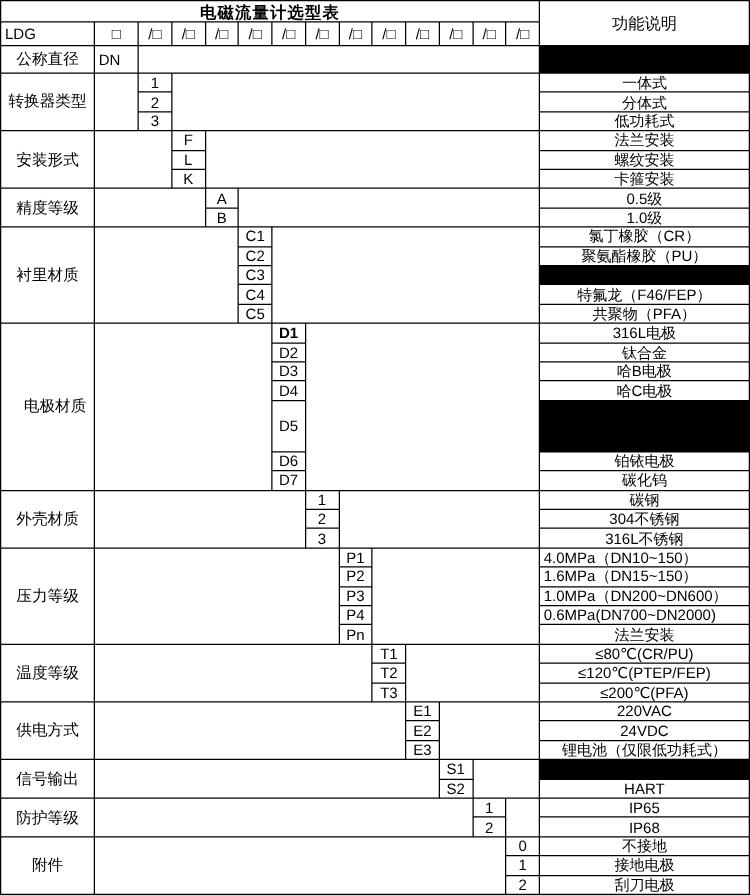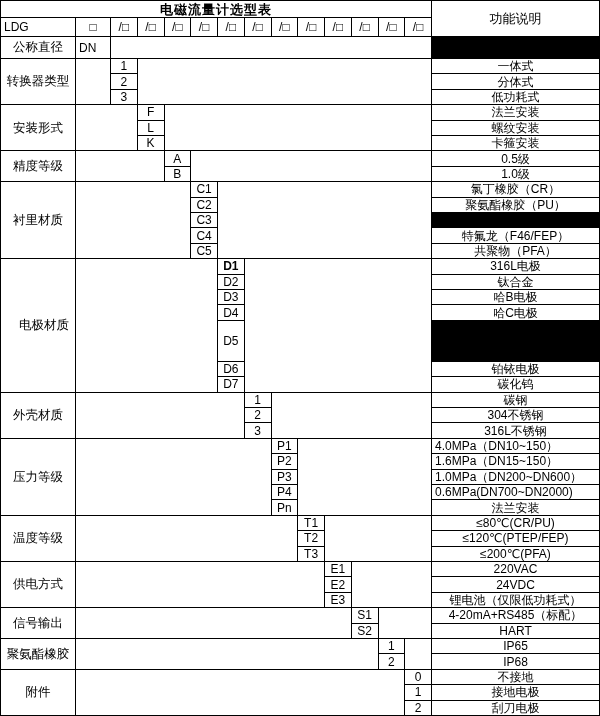--- a/index.html
+++ b/index.html
@@ -143,25 +143,24 @@
     <div class="cell code-cell" style="grid-area: 35 / 11;">E1</div>
     <div class="cell desc-cell" style="grid-area: 35 / 15;">220VAC</div>
     <div class="cell code-cell" style="grid-area: 36 / 11;">E2</div>
     <div class="cell desc-cell" style="grid-area: 36 / 15;">24VDC</div>
     <div class="cell code-cell" style="grid-area: 37 / 11;">E3</div>
     <div class="cell desc-cell" style="grid-area: 37 / 15;">锂电池（仅限低功耗式）</div>
     <div class="cell" style="grid-area: 35 / 12 / 38 / 15;"></div>
     <div class="cell label-cell" style="grid-area: 38 / 1 / 40;">信号输出</div>
     <div class="cell" style="grid-area: 38 / 2 / 40 / 12;"></div>
     <div class="cell code-cell" style="grid-area: 38 / 12;">S1</div>
-    <div class="cell desc-cell" style="grid-area: 38 / 15;">4-20mA+RS485（标配）</div>
     <div class="cell code-cell" style="grid-area: 39 / 12;">S2</div>
     <div class="cell desc-cell" style="grid-area: 39 / 15;">HART</div>
     <div class="cell" style="grid-area: 38 / 13 / 40 / 15;"></div>
-    <div class="cell label-cell" style="grid-area: 40 / 1 / 42;">聚氨酯橡胶</div>
+    <div class="cell label-cell" style="grid-area: 40 / 1 / 42;">防护等级</div>
     <div class="cell" style="grid-area: 40 / 2 / 42 / 13;"></div>
     <div class="cell code-cell" style="grid-area: 40 / 13;">1</div>
     <div class="cell desc-cell" style="grid-area: 40 / 15;">IP65</div>
     <div class="cell code-cell" style="grid-area: 41 / 13;">2</div>
     <div class="cell desc-cell" style="grid-area: 41 / 15;">IP68</div>
     <div class="cell" style="grid-area: 40 / 14 / 42 / 15;"></div>
     <div class="cell label-cell" style="grid-area: 42 / 1 / 45;">附件</div>
     <div class="cell" style="grid-area: 42 / 2 / 45 / 14;"></div>
     <div class="cell code-cell" style="grid-area: 42 / 14;">0</div>
     <div class="cell desc-cell" style="grid-area: 42 / 15;">不接地</div>

